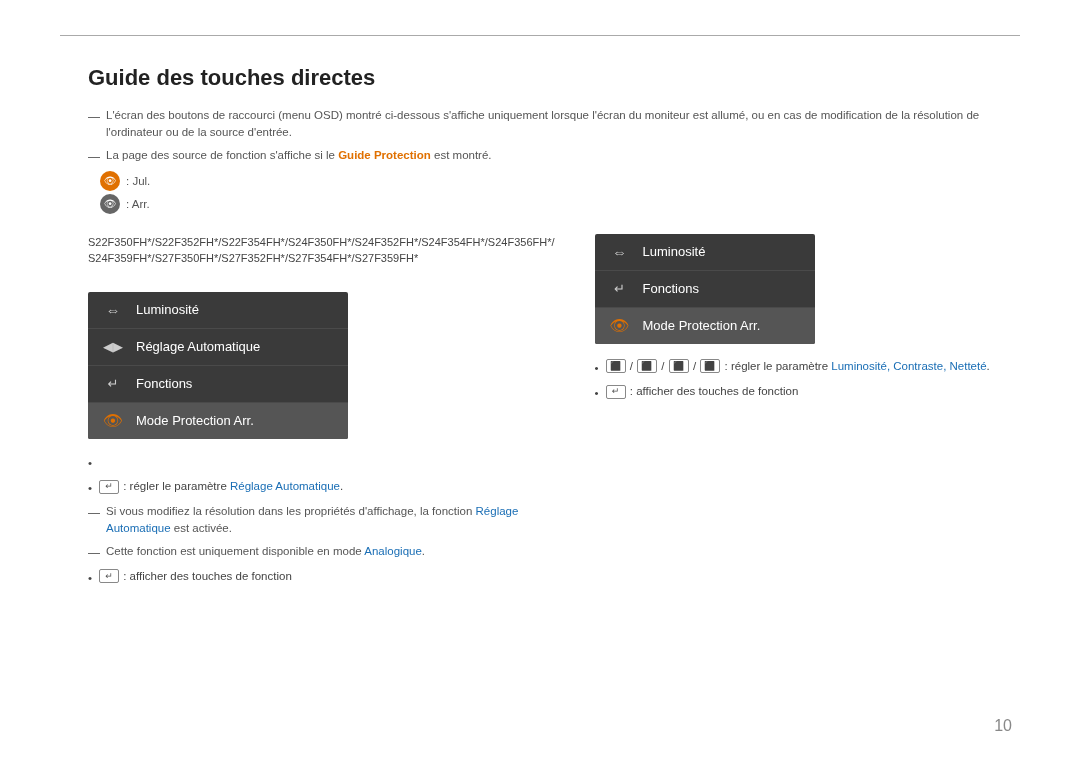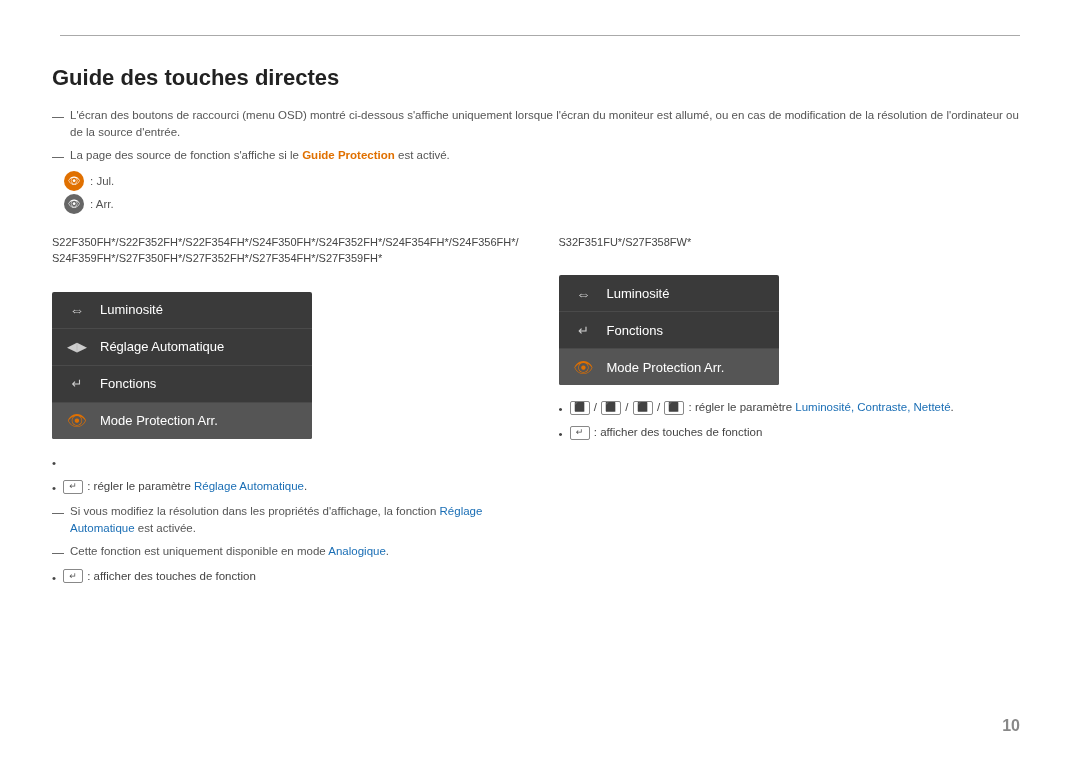--- a/index.html
+++ b/index.html
@@ -8,21 +8,21 @@
       height: 763px;
       background: #ffffff;
       font-family: 'Arial', sans-serif;
       font-size: 13px;
       color: #333;
       overflow: hidden;
       position: relative;
     }
 
     .page-container {
-      padding: 40px 60px 30px 52px;
+      padding: 40px 60px 30px 88px;
       position: relative;
       height: 100%;
     }
 
     .top-border {
       position: absolute;
       top: 35px;
       left: 60px;
       right: 60px;
       height: 1px;
@@ -182,24 +182,23 @@
       border-radius: 2px;
       font-size: 9px;
       color: #555;
       margin: 0 1px;
       vertical-align: middle;
     }
 
     .page-number {
       position: absolute;
       bottom: 28px;
-      right: 60px;
+      right: 68px;
       font-size: 16px;
       color: #888;
-      font-weight: bold;
     }
 
     .osd-right-menu {
       background: #3a3a3a;
       color: #fff;
       width: 220px;
       border-radius: 2px;
       overflow: hidden;
     }
   </style>
@@ -214,21 +213,21 @@
   <div class="note-line">
     <span class="dash">—</span>
     <span>L'écran des boutons de raccourci (menu OSD) montré ci-dessous s'affiche uniquement lorsque l'écran du moniteur est allumé, ou en cas de modification de la résolution de l'ordinateur ou de la source d'entrée.</span>
   </div>
 
   <div class="note-line">
     <span class="dash">—</span>
     <span>
       <span>La page des source de fonction s'affiche si le</span>
       <span class="mode-protection-link">Guide Protection</span>
-      <span>est activé.</span>
+      <span>est montré.</span>
     </span>
   </div>
 
   <div class="bullet-icon-row">
     <span class="icon-circle icon-circle-orange">
       <span class="icon-eye">👁</span>
     </span>
     <span>: Jul.</span>
   </div>
   <div class="bullet-icon-row">
@@ -299,23 +298,20 @@
           <span class="bullet-dot">•</span>
           <span>
             <span class="btn-icon">↵</span>
             : afficher des touches de fonction
           </span>
         </div>
       </div>
     </div>
 
     <div class="section-right">
-      <div class="model-label">
-        <span>S32F351FU*/S27F358FW*</span>
-      </div>
 
       <div class="osd-right-menu">
 
         <div class="osd-menu-item">
           <div class="osd-menu-icon">
             <span style="color:#ccc; font-size:15px;">⇔</span>
           </div>
           <span>Luminosité</span>
         </div>
 

